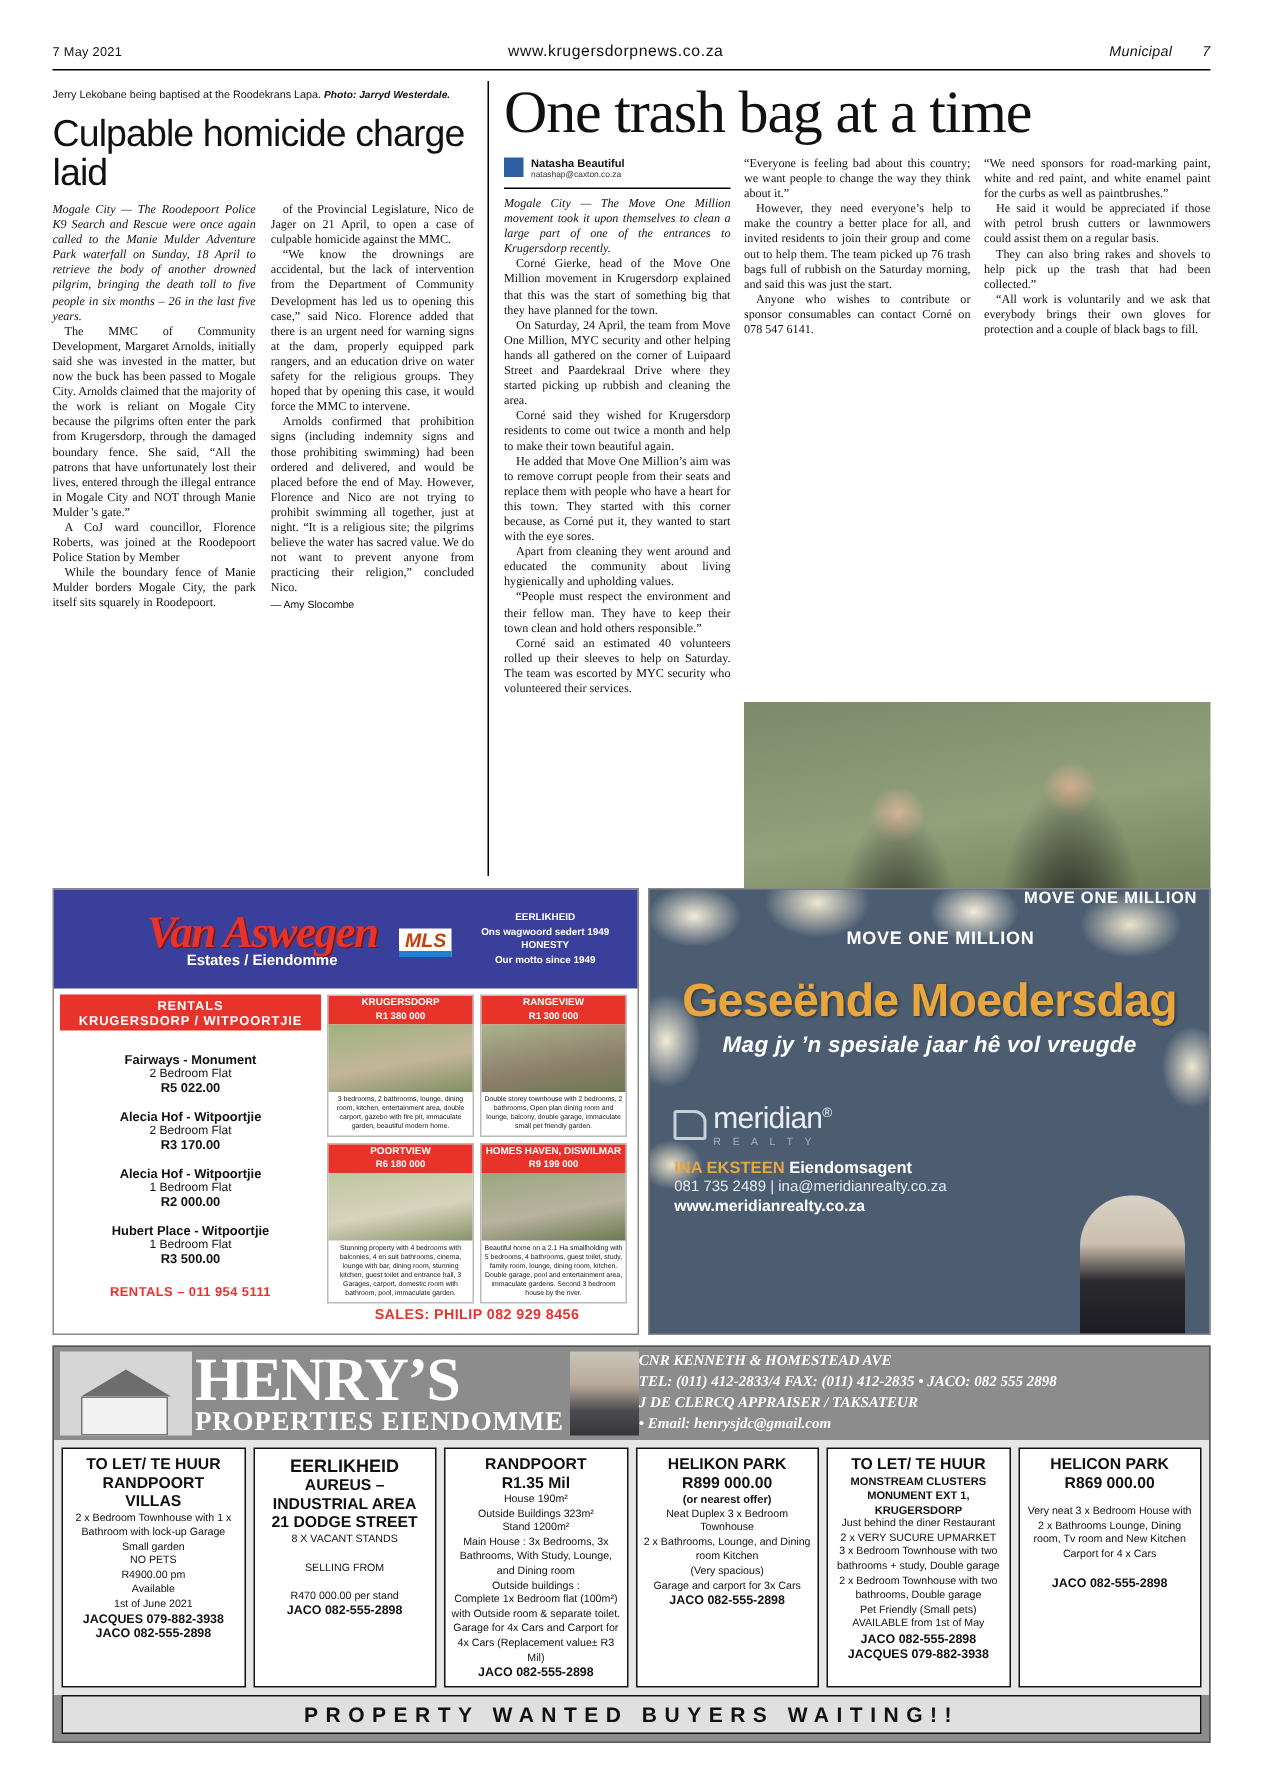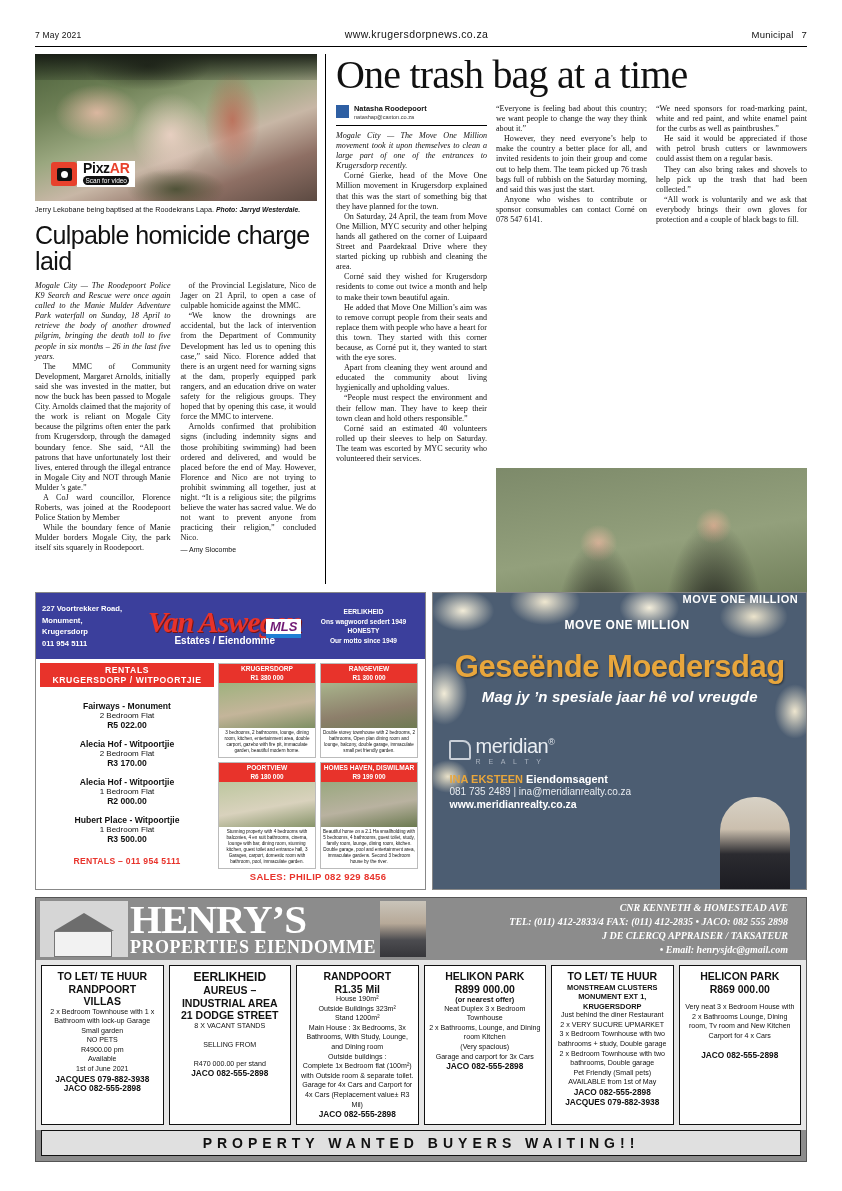--- a/index.html
+++ b/index.html
@@ -11,21 +11,21 @@
     color:#111;
     overflow:hidden;
   }
   .page { position:relative; width:842px; height:1191px; padding:0 35px; }
 
   
   .masthead { display:flex; align-items:baseline; justify-content:space-between;
               padding:28px 0 6px 0; font-size:9px; letter-spacing:.2px; }
   .mh-date { font-family:"Liberation Sans", sans-serif; font-size:8.5px; }
   .mh-url  { font-family:"Liberation Sans", sans-serif; font-size:10.5px; letter-spacing:.4px; }
-  .mh-right { font-family:"Liberation Sans", sans-serif; font-size:9.5px; display:flex; gap:8px; }
+  .mh-right { font-family:"Liberation Sans", sans-serif; font-size:9.5px; display:flex; gap:20px;font-style:italic; }
   .rule { border-bottom:1.6px solid #000; margin-bottom:7px; }
 
   
   .top { display:flex; gap:0; height:530px; }
   .leftcol { width:291px; padding-right:9px; border-right:1px solid #000; }
   .rightcol { width:481px; padding-left:10px; }
 
   
   .photo1 { position:relative; width:282px; height:147px; overflow:hidden;
             background:linear-gradient(160deg,#4a5f3a 0%,#6d7f55 25%,#9aa77f 45%,#c8b7a6 62%,#8e6f64 80%,#5c4a42 100%); }
@@ -95,21 +95,21 @@
   
   .adrow1 { display:flex; gap:6px; margin-top:8px; }
   .vanad { width:392px; border:1px solid #888; background:#fff; }
   .van-top { background:#3b3f9c; color:#fff; height:66px; display:flex; align-items:center; position:relative; padding:0 6px; }
   .van-addr { font-family:"Liberation Sans", sans-serif; font-size:7.6px; font-weight:bold; line-height:11.5px; width:100px; }
   .van-logo { flex:1; text-align:center; position:relative; }
   .van-logo .nm { font-family:"Liberation Serif", serif; font-style:italic; font-weight:bold;
                   font-size:30px; color:#e8332b; letter-spacing:-1px; line-height:30px;
                   text-shadow:1px 1px 0 #7a1510; }
   .van-logo .sub { font-family:"Liberation Sans", sans-serif; font-weight:bold; font-size:10px; color:#fff; margin-top:-2px;}
-  .mls { position:absolute; right:6px; top:12px; background:#fff; color:#701a75; font-weight:bold;
+  .mls { position:absolute; right:6px; top:12px; background:#fff; color:#c2410c; font-weight:bold;
          font-family:"Liberation Sans", sans-serif; font-size:13px; font-style:italic; padding:0 4px;
          border-bottom:4px solid #1f7fd4; }
   .van-motto { width:112px; text-align:center; font-family:"Liberation Sans", sans-serif;
                font-size:6.6px; font-weight:bold; line-height:9.5px; }
   .van-body { display:flex; padding:4px; gap:4px; }
   .rent-col { width:174px; }
   .red-bar { background:#e8332b; color:#fff; font-family:"Liberation Sans", sans-serif;
              font-weight:bold; font-size:8.6px; text-align:center; letter-spacing:.6px; padding:2px 0; }
   .red-bar .s2 { display:block; font-size:8.6px; }
   .rent-list { text-align:center; font-family:"Liberation Sans", sans-serif; padding-top:14px; }
@@ -170,21 +170,21 @@
   .h-house { width:88px; height:56px; margin:0 2px 0 4px; background:#d6d6d6;
              display:flex; align-items:flex-end; justify-content:center; }
   .h-house .roof { width:0;height:0;border-left:30px solid transparent;border-right:30px solid transparent;
                    border-bottom:18px solid #6d6d6d; }
   .h-house .wall { width:58px; height:26px; background:#f2f2f2; border:1px solid #777; }
   .h-name { color:#fff; }
   .h-name .n1 { font-family:"Liberation Serif", serif; font-weight:bold; font-size:41px; line-height:36px; letter-spacing:-1px; }
   .h-name .n2 { font-family:"Liberation Serif", serif; font-weight:bold; font-size:18px; letter-spacing:.5px; }
   .h-face { width:46px; height:56px; margin-left:4px;
             background:linear-gradient(180deg,#c9c4ba 0%,#b7a998 40%,#4c4c50 70%,#36363a 100%); }
-  .h-info { flex:1; text-align:right; color:#fff; font-family:"Liberation Serif", serif;
+  .h-info { flex:1; text-align:left; color:#fff; font-family:"Liberation Serif", serif;
             font-style:italic; font-weight:bold; font-size:10px; line-height:14px; padding-right:18px; }
   .h-boxes { display:flex; gap:5px; padding:5px; background:#e6e6e6; }
   .hbox { flex:1; border:1.5px solid #111; background:#fff; padding:4px 3px; text-align:center;
           font-family:"Liberation Sans", sans-serif; font-size:7.1px; line-height:9.6px; }
   .hbox .ttl { font-weight:bold; font-size:10.5px; line-height:12.5px; }
   .hbox .ttl2 { font-weight:bold; font-size:12px; line-height:14px; }
   .hbox .sm { font-weight:bold; font-size:7.4px; }
   .hbox .ph { font-weight:bold; font-size:8.3px; }
   .h-foot { background:#e0e0e0; border:1.5px solid #111; margin:0 5px 5px 5px; text-align:center;
             font-family:"Liberation Sans", sans-serif; font-weight:bold; font-size:14px;
@@ -201,31 +201,20 @@
     <div class="mh-right">
       <span>Municipal</span>
       <span>7</span>
     </div>
   </div>
   <div class="rule"></div>
 
   <div class="top">
 
     <div class="leftcol">
-      <div class="photo1">
-        <div class="pixzar">
-          <div class="pixzar-cam">
-              <i></i>
-            </div>
-          <div class="pixzar-txt">
-            <div class="l1"><span>Pixz</span><b>AR</b></div>
-            <div class="l2">Scan for video</div>
-          </div>
-        </div>
-      </div>
       <div class="caption">
         <span>Jerry Lekobane being baptised at the Roodekrans Lapa.</span>
         <em>Photo: Jarryd Westerdale.</em>
       </div>
 
       <div class="hl-left">Culpable homicide charge laid</div>
 
       <div class="cols2 body-txt">
         <p class="first"><span class="dateline">Mogale City — The Roodepoort Police K9 Search and Rescue were once again called to the Manie Mulder Adventure Park waterfall on Sunday, 18 April to retrieve the body of another drowned pilgrim, bringing the death toll to five people in six months – 26 in the last five years.</span></p>
         <p>The MMC of Community Development, Margaret Arnolds, initially said she was invested in the matter, but now the buck has been passed to Mogale City. Arnolds claimed that the majority of the work is reliant on Mogale City because the pilgrims often enter the park from Krugersdorp, through the damaged boundary fence. She said, “All the patrons that have unfortunately lost their lives, entered through the illegal entrance in Mogale City and NOT through Manie Mulder 's gate.”</p>
@@ -239,21 +228,21 @@
     </div>
 
     <div class="rightcol">
       <div class="hl-main">One trash bag at a time</div>
 
       <div class="main3">
         <div class="mcol">
           <div class="byline">
             <div class="byline-sq"></div>
             <div>
-              <div class="byline-nm">Natasha Roodepoort</div>
+              <div class="byline-nm">Natasha Beautiful</div>
               <div class="byline-em">natashap@caxton.co.za</div>
             </div>
           </div>
           <div class="body-txt">
             <p class="first"><span class="dateline">Mogale City — The Move One Million movement took it upon themselves to clean a large part of one of the entrances to Krugersdorp recently.</span></p>
             <p>Corné Gierke, head of the Move One Million movement in Krugersdorp explained that this was the start of something big that they have planned for the town.</p>
             <p>On Saturday, 24 April, the team from Move One Million, MYC security and other helping hands all gathered on the corner of Luipaard Street and Paardekraal Drive where they started picking up rubbish and cleaning the area.</p>
             <p>Corné said they wished for Krugersdorp residents to come out twice a month and help to make their town beautiful again.</p>
             <p>He added that Move One Million’s aim was to remove corrupt people from their seats and replace them with people who have a heart for this town. They started with this corner because, as Corné put it, they wanted to start with the eye sores.</p>
             <p>Apart from cleaning they went around and educated the community about living hygienically and upholding values.</p>
@@ -289,24 +278,20 @@
           <div class="cap2" style="width:311px">Lizl Pistorius and Corné Gierke, the two heads of the Move One Million teams in Randfontein and Krugersdorp respectively.</div>
         </div>
       </div>
     </div>
   </div>
 
   <div class="adrow1">
 
     <div class="vanad">
       <div class="van-top">
-        <div class="van-addr" style="white-space:pre-line">227 Voortrekker Road,
-Monument,
-Krugersdorp
-011 954 5111</div>
         <div class="van-logo">
           <div class="nm">Van Aswegen</div>
           <div class="sub">Estates / Eiendomme</div>
           <div class="mls">MLS</div>
         </div>
         <div class="van-motto" style="white-space:pre-line">EERLIKHEID
 Ons wagwoord sedert 1949
 HONESTY
 Our motto since 1949</div>
       </div>

